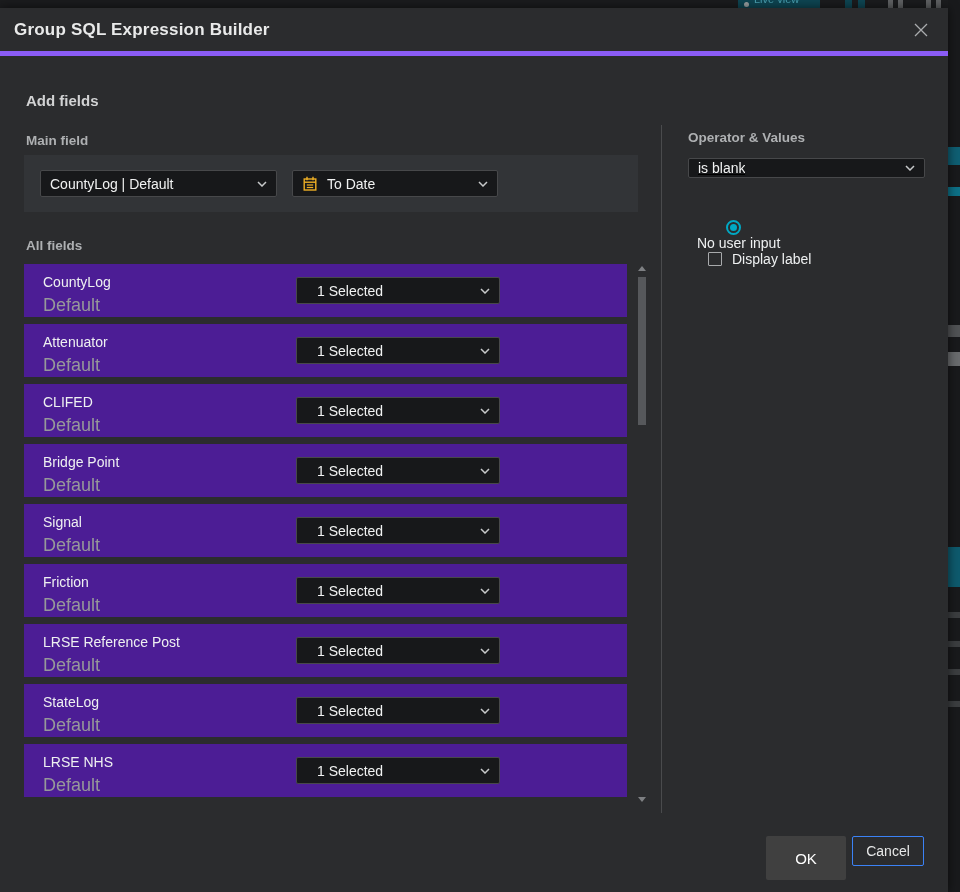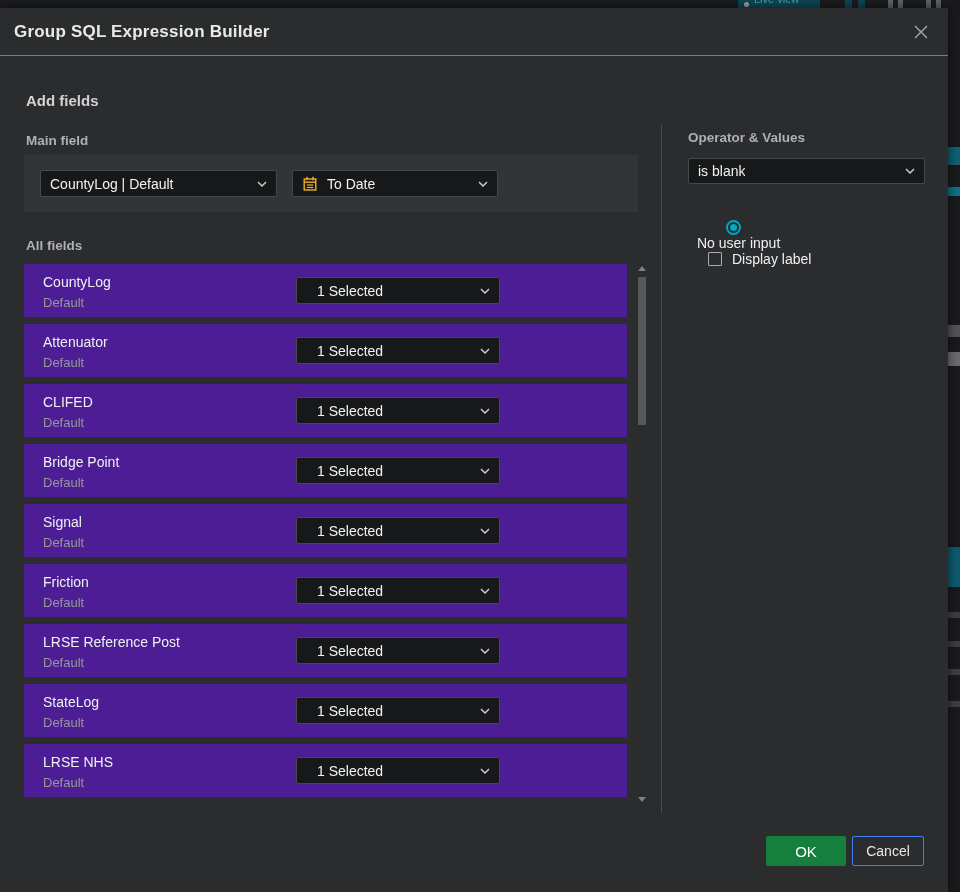--- a/index.html
+++ b/index.html
@@ -12,21 +12,21 @@
   .lv-dot { position:absolute; left:6px; top:2px; width:5px; height:5px; border-radius:50%; background:#9aa0a2; }
   .lv-text { position:absolute; left:16px; top:-7px; font-size:11px; color:#4ba2b3; white-space:nowrap; }
   .frag { position:absolute; top:0; height:8px; }
   .backdrop-right { position:absolute; left:948px; top:0; width:12px; height:892px; background:#191a1c; overflow:hidden; }
   .rfrag { position:absolute; left:0; width:12px; }
 
   
   .dialog { position:absolute; left:0; top:8px; width:948px; height:884px;
             background:#2b2c2e; box-shadow:0 0 10px rgba(0,0,0,.6); }
   .dlg-header { position:absolute; left:0; top:0; width:100%; height:48px;
-                border-bottom:1px solid #8b5cf6; display:flex; align-items:center; padding:0 14px; }
+                border-bottom:5px solid #8b5cf6; display:flex; align-items:center; padding:0 14px; }
   .dlg-title { font-size:17px; font-weight:600; color:#e9eaea; letter-spacing:.2px; }
   .dlg-close { margin-left:auto; width:26px; height:26px; display:flex; align-items:center;
                justify-content:center; cursor:pointer; background:none; border:none; }
 
   .h-add { position:absolute; left:26px; top:84px; font-size:15px; font-weight:700; color:#d2d3d4; }
   .sec-label { position:absolute; font-size:13.5px; font-weight:700; color:#aeb0b2; }
 
   
   .dd { position:absolute; display:flex; align-items:center; padding:0 9px;
         background:#17181a; border:1px solid #47484a; border-radius:2px; cursor:pointer; }
@@ -35,48 +35,48 @@
   .cal { margin-right:9px; flex:0 0 auto; }
 
   .main-panel { position:absolute; left:24px; top:147px; width:614px; height:57px; background:#323437; }
   .dd-mainfield { left:16px; top:15px; width:237px; height:27px; }
   .dd-mainvalue { left:268px; top:15px; width:206px; height:27px; }
 
   
   .rows { position:absolute; left:24px; top:256px; width:603px; }
   .frow { position:relative; width:603px; height:53px; margin-bottom:7px; background:#4c1d95; }
   .frow-name { position:absolute; left:19px; top:10px; font-size:14px; color:#eef0f1; }
-  .frow-sub  { position:absolute; left:19px; top:31px; font-size:13px; color:#96989a; }
+  .frow-sub  { position:absolute; left:19px; top:31px; font-size:18px; color:#96989a; }
   .frow .dd  { left:272px; top:13px; width:204px; height:27px;padding-left:20px; }
 
   
   .sb-up { position:absolute; left:638px; top:258px; width:0; height:0; cursor:pointer;
            border-left:4px solid transparent; border-right:4px solid transparent; border-bottom:5px solid #7e8083; }
   .sb-thumb { position:absolute; left:638px; top:269px; width:8px; height:148px; background:#56585b; cursor:pointer; }
   .sb-down { position:absolute; left:638px; top:789px; width:0; height:0; cursor:pointer;
              border-left:4px solid transparent; border-right:4px solid transparent; border-top:5px solid #7e8083; }
 
   .vdivider { position:absolute; left:661px; top:117px; width:1px; height:688px; background:#4a4b4d; }
 
   
-  .dd-operator { left:688px; top:150px; width:237px; height:26px; }
+  .dd-operator { left:688px; top:150px; width:237px; height:20px;text-decoration:underline; }
   .choice-row { position:absolute; display:flex; align-items:center; cursor:pointer; }
   .radio-row { left:687px; top:212px;flex-direction:column; }
   .radio { width:15px; height:15px; border-radius:50%; border:2px solid #00a9c4;
            position:relative; background:#2b2c2e; flex:0 0 auto; }
   .radio::after { content:""; position:absolute; left:50%; top:50%; width:7px; height:7px;
                   margin:-3.5px 0 0 -3.5px; border-radius:50%; background:#00a9c4; }
   .check-row { left:708px; top:243px; }
   .checkbox { width:14px; height:14px; border:1.5px solid #a8aaac; border-radius:1px;
               background:transparent; flex:0 0 auto; }
   .choice-label { margin-left:10px; font-size:14px; color:#eef0f1; }
 
   
-  .btn-ok { position:absolute; left:766px; top:828px; width:80px; height:30px;
-            background:#15803d; border:none; border-radius:2px; color:#ffffff;
+  .btn-ok { position:absolute; left:766px; top:828px; width:80px; height:44px;
+            background:#404040; border:none; border-radius:2px; color:#ffffff;
             font-size:15px; font-family:inherit; cursor:pointer; }
   .btn-cancel { position:absolute; left:852px; top:828px; width:72px; height:30px;
                 background:transparent; border:1px solid #3b82f6; border-radius:2px;
                 color:#e6e7e7; font-size:14px; font-family:inherit; cursor:pointer; }
 </style>
 </head>
 <body>
 
 <div class="backdrop-top">
   <div class="lv-tab">

